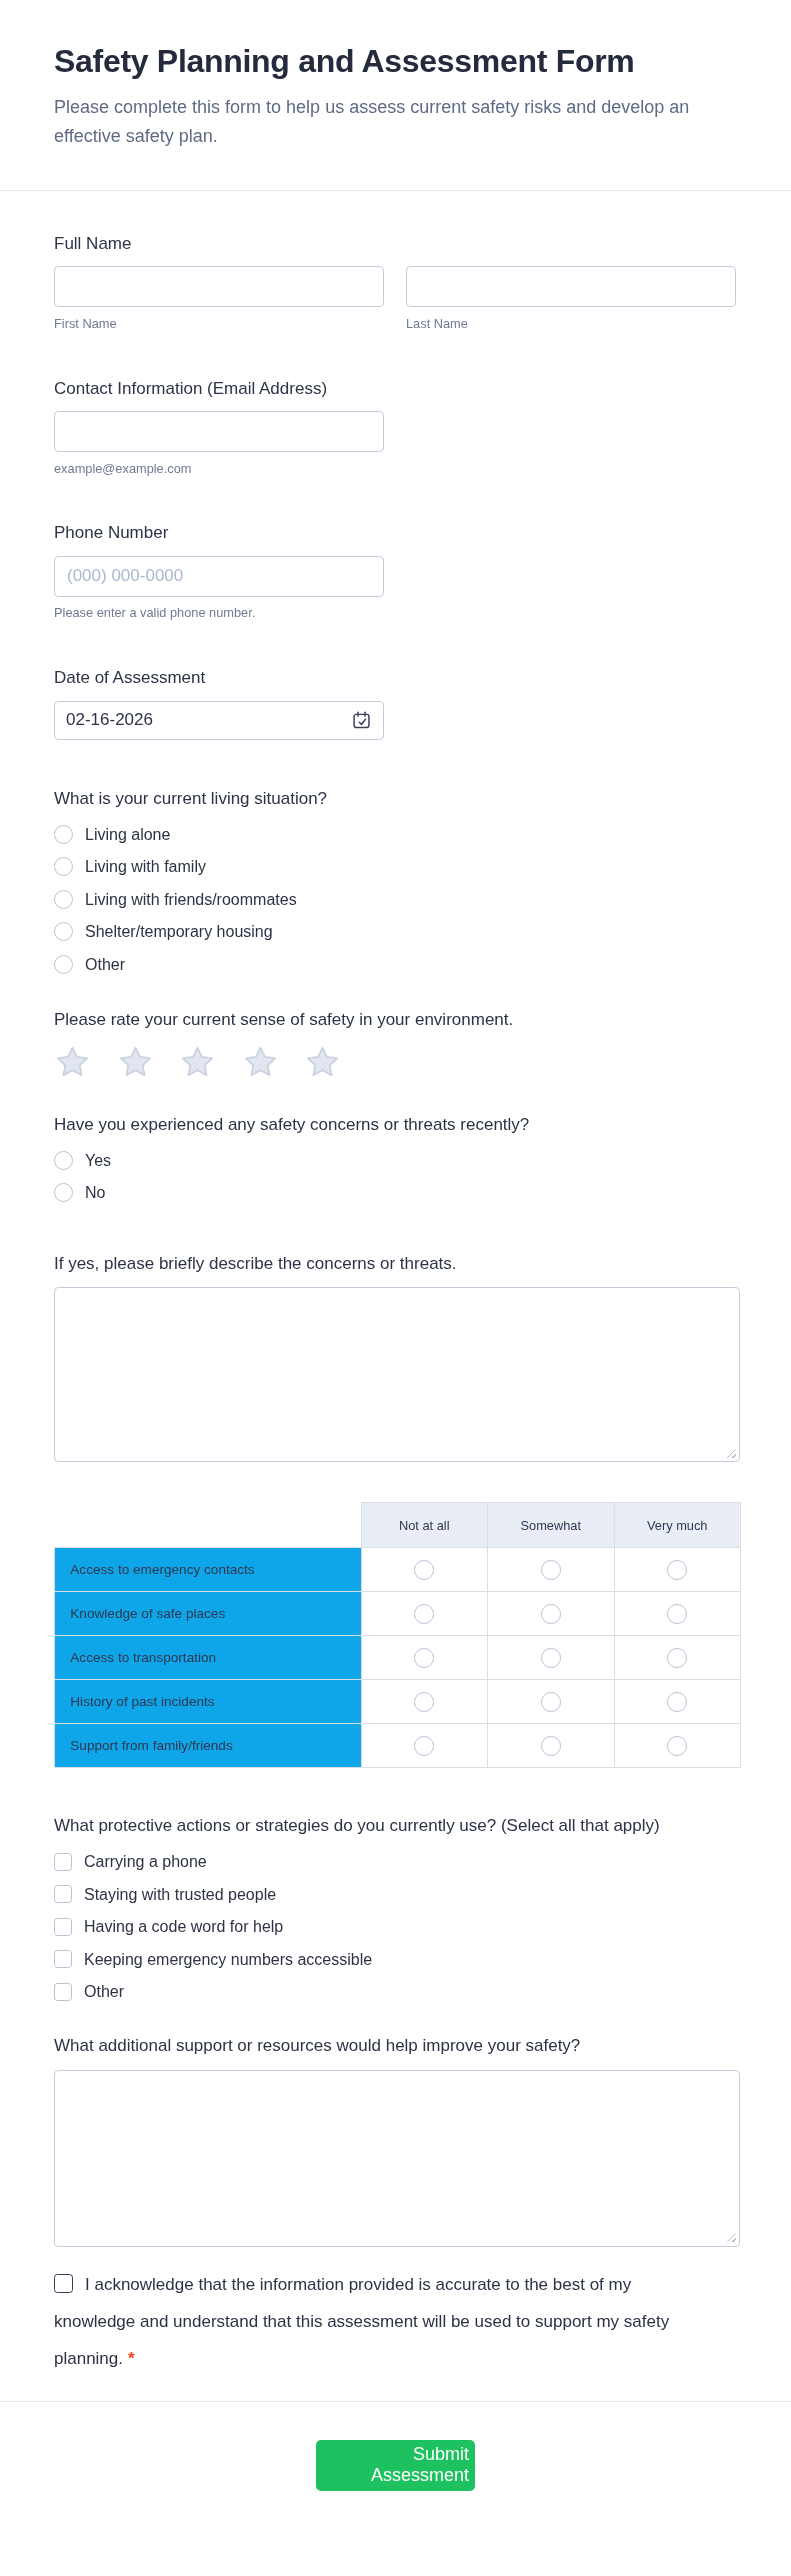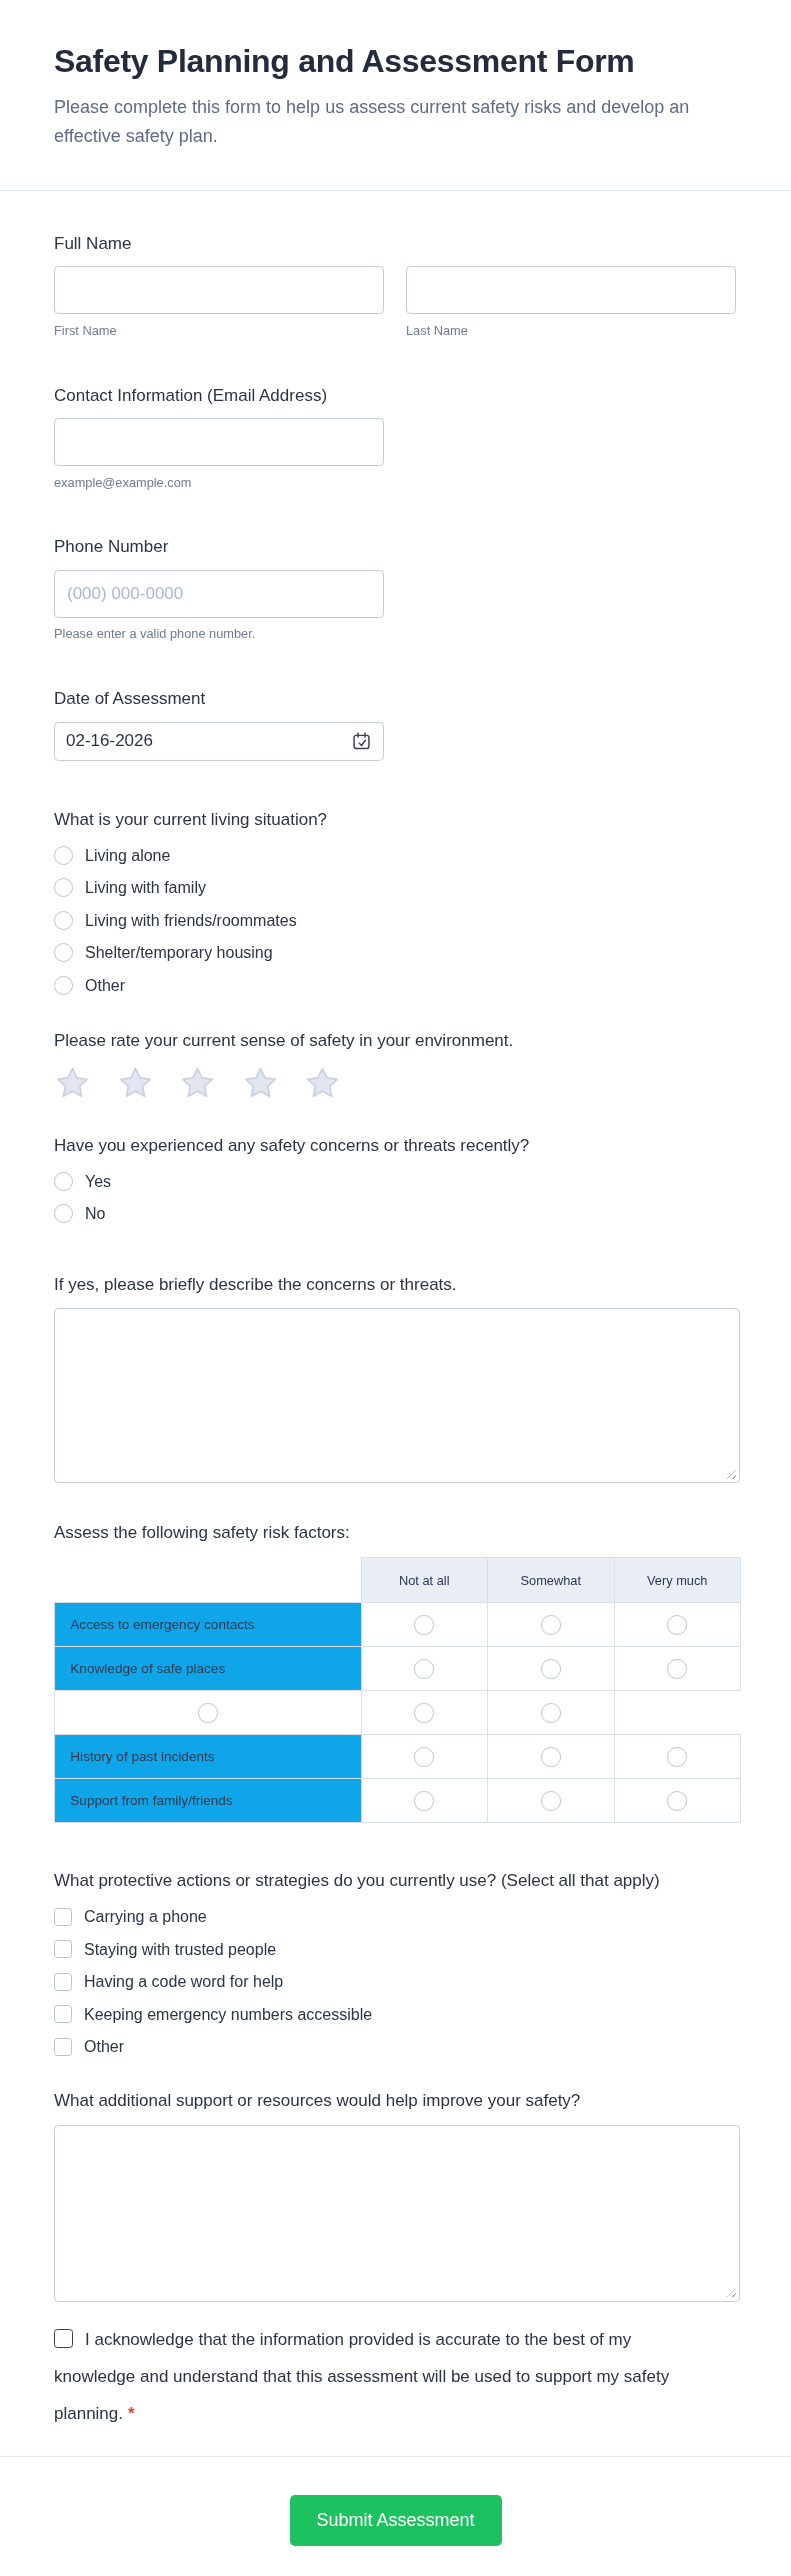--- a/index.html
+++ b/index.html
@@ -9,21 +9,21 @@
   .form-title{font-size:32px;font-weight:700;color:#232b3d;margin:0;letter-spacing:-0.3px;}
   .form-subtitle{font-size:18px;line-height:29px;color:#5e6b85;margin:12.8px 0 0 0;max-width:648px;}
   .divider{border:none;border-top:0.9px solid #e4e8ef;margin:39px 0 0 0;}
   .divider-bottom{border:none;border-top:0.9px solid #e4e8ef;margin:24px 0 0 0;}
   .form-body{padding:0 39px 0 54px;}
   .field{margin:0;}
   .q-label{display:block;font-size:17px;font-weight:500;color:#2c3345;line-height:20.4px;}
   .sub-label{font-size:12.8px;color:#6f7b93;margin-top:8.5px;line-height:15.3px;}
   .name-row{display:flex;gap:22px;margin-top:12px;}
   .name-col{width:330px;}
-  .text-input{box-sizing:border-box;width:330px;height:48px;border:0.9px solid #c3ccda;border-radius:4.3px;background:#fff;font-family:"Liberation Sans",sans-serif;font-size:17px;color:#2c3345;padding:0 12px;outline:none;display:block;}
+  .text-input{box-sizing:border-box;width:330px;height:41px;border:0.9px solid #c3ccda;border-radius:4.3px;background:#fff;font-family:"Liberation Sans",sans-serif;font-size:17px;color:#2c3345;padding:0 12px;outline:none;display:block;}
   .text-input::placeholder{color:#a9b8cf;opacity:1;}
   .mt14{margin-top:12px;}
   .date-input{box-sizing:border-box;width:330px;height:39px;border:0.9px solid #c3ccda;border-radius:4.3px;display:flex;align-items:center;padding:0 11px;margin-top:12px;background:#fff;}
   .date-value{font-size:17px;color:#2c3345;}
   .date-icon{margin-left:auto;width:21px;height:21px;display:block;}
   .options{margin-top:15.3px;}
   .opt{display:flex;align-items:center;margin-bottom:13.6px;cursor:default;}
   .radio-circle{width:19px;height:19px;border:0.9px solid #b9c2d4;border-radius:50%;background:#fff;box-sizing:border-box;flex:none;}
   .check-square{width:18px;height:18px;border:0.9px solid #b9c2d4;border-radius:3.4px;background:#fff;box-sizing:border-box;flex:none;}
   .opt-label{font-size:16px;color:#2c3345;margin-left:12px;line-height:19px;}
@@ -37,21 +37,21 @@
   .m-cell{display:table-cell;border:0.9px solid #d9dee9;vertical-align:middle;}
   .m-corner{border:none;background:#fff;width:306px;}
   .m-head{background:#e9edf6;height:44px;text-align:center;font-size:12.8px;font-weight:500;color:#2f3850;}
   .m-rowlabel{background:#0ea5e9;width:306px;height:43px;padding-left:15.3px;font-size:13.6px;color:#2f3850;}
   .m-radio-cell{background:#fff;height:43px;text-align:center;}
   .m-radio-cell .radio-circle{display:inline-block;width:19.6px;height:19.6px;vertical-align:middle;}
   .ack{margin-top:19px;max-width:631px;font-size:17px;line-height:37px;color:#2c3345;}
   .ack-box{display:inline-block;width:19px;height:19px;border:1.7px solid #343d52;border-radius:3.4px;background:#fff;box-sizing:border-box;vertical-align:-3.4px;margin-right:12px;}
   .req-star{color:#ff3b1d;font-weight:700;margin-left:5.1px;}
   .submit-row{display:flex;justify-content:center;margin-top:38px;}
-  .submit-btn{width:212px;height:51px;background:#1ec160;color:#ffffff;border:none;border-radius:5.1px;font-family:"Liberation Sans",sans-serif;font-size:18px;font-weight:500;cursor:pointer;}
+  .submit-btn{width:159px;height:51px;background:#1ec160;color:#ffffff;border:none;border-radius:5.1px;font-family:"Liberation Sans",sans-serif;font-size:18px;font-weight:500;cursor:pointer;text-align:right;}
   
   .gap-a{margin-top:43px;} 
   .gap-b{margin-top:48px;}
   .gap-c{margin-top:47px;}
   .gap-d{margin-top:48px;}
   .gap-e{margin-top:49px;}
   .gap-f{margin-top:36px;}
   .gap-g{margin-top:34px;}
   .gap-h{margin-top:52px;}
   .gap-i{margin-top:40px;}
@@ -184,41 +184,41 @@
 
     <section class="field gap-h">
       <span class="q-label">If yes, please briefly describe the concerns or threats.</span>
       <div class="ta-wrap">
         <textarea class="textarea" style=""></textarea>
         <div class="resize-handle"></div>
       </div>
     </section>
 
     <section class="field gap-i">
-      <span class="q-label">Assess the following safety risk factors:</span>
       <div class="matrix" id="risk-matrix">
           <div class="m-row">
             <div class="m-cell m-corner"></div>
             <div class="m-cell m-head">Not at all</div>
             <div class="m-cell m-head">Somewhat</div>
             <div class="m-cell m-head">Very much</div>
           </div>
           <div class="m-row">
             <div class="m-cell m-rowlabel">Access to emergency contacts</div>
             <div class="m-cell m-radio-cell"><span class="radio-circle"></span></div>
             <div class="m-cell m-radio-cell"><span class="radio-circle"></span></div>
             <div class="m-cell m-radio-cell"><span class="radio-circle"></span></div>
           </div>
           <div class="m-row">
             <div class="m-cell m-rowlabel">Knowledge of safe places</div>
             <div class="m-cell m-radio-cell"><span class="radio-circle"></span></div>
             <div class="m-cell m-radio-cell"><span class="radio-circle"></span></div>
             <div class="m-cell m-radio-cell"><span class="radio-circle"></span></div>
           </div>
           <div class="m-row">
+            <div class="m-cell m-rowlabel">Access to transportation</div>
             <div class="m-cell m-radio-cell"><span class="radio-circle"></span></div>
             <div class="m-cell m-radio-cell"><span class="radio-circle"></span></div>
             <div class="m-cell m-radio-cell"><span class="radio-circle"></span></div>
           </div>
           <div class="m-row">
             <div class="m-cell m-rowlabel">History of past incidents</div>
             <div class="m-cell m-radio-cell"><span class="radio-circle"></span></div>
             <div class="m-cell m-radio-cell"><span class="radio-circle"></span></div>
             <div class="m-cell m-radio-cell"><span class="radio-circle"></span></div>
           </div>

